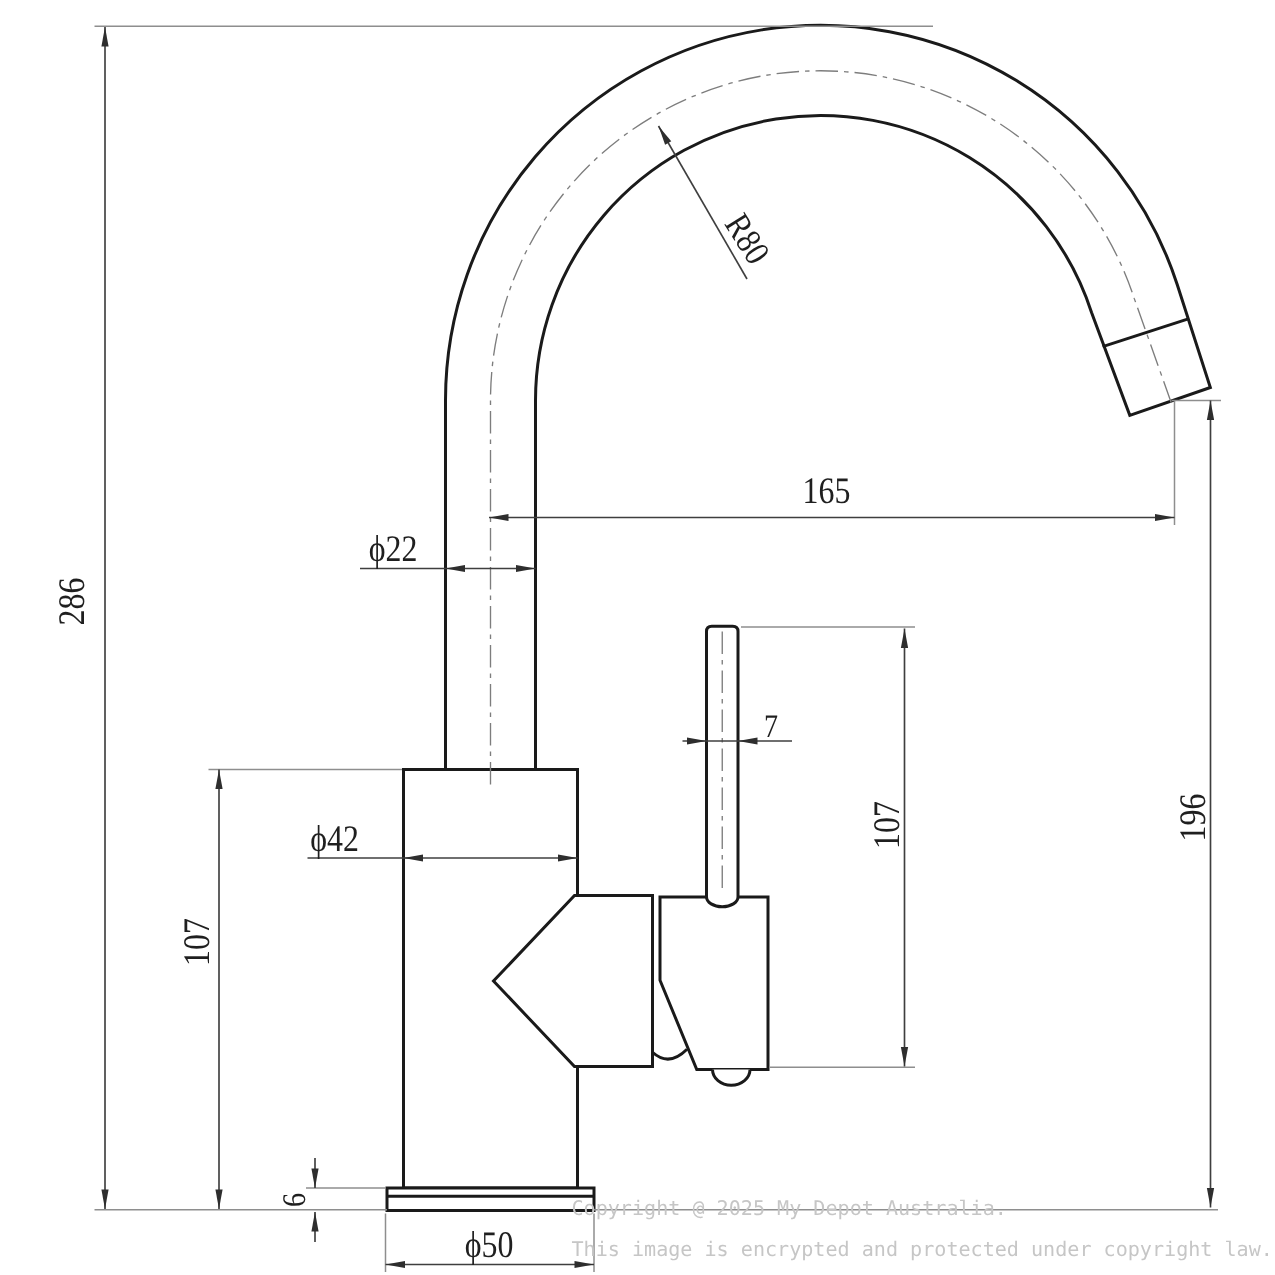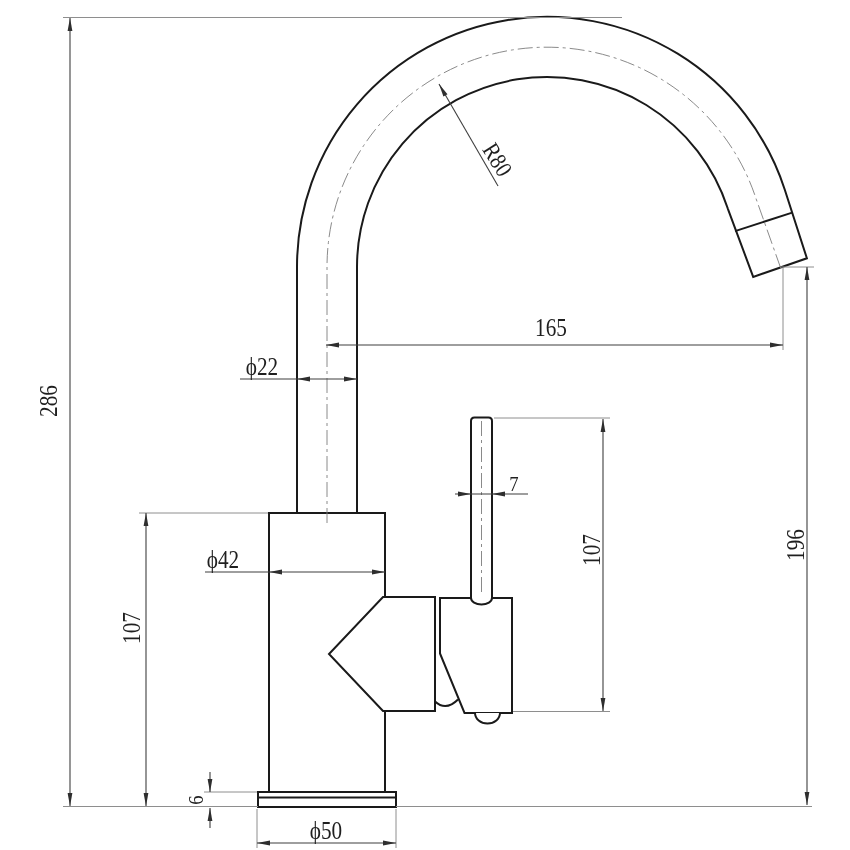--- a/index.html
+++ b/index.html
@@ -100,20 +100,22 @@
       <polygon class="arrow" points="807,267 804.6,280 809.4,280"></polygon>
       <polygon class="arrow" points="807,805 804.6,792 809.4,792"></polygon>
       <polygon class="arrow" points="603,419 600.6,432 605.4,432"></polygon>
       <polygon class="arrow" points="603,711 600.6,698 605.4,698"></polygon>
       <polygon class="arrow" points="471,494 458,491.6 458,496.4"></polygon>
       <polygon class="arrow" points="492,494 505,491.6 505,496.4"></polygon>
       <polygon class="arrow" points="439,84 443.4,96.5 447.5,94.2"></polygon>
     </g>
   </svg>
 
+  <div class="wm" style="left:381px;top:799px">Copyright @ 2025 My Depot Australia.</div>
+  <div class="wm" style="left:381px;top:826px">This image is encrypted and protected under copyright law.</div>
 
   <div class="dim rot" style="left:49px;top:401px">286</div>
   <div class="dim rot" style="left:132px;top:628px">107</div>
   <div class="dim rot small" style="left:196px;top:800px">6</div>
   <div class="dim" style="left:326px;top:831px">ϕ50</div>
   <div class="dim" style="left:223px;top:560px">ϕ42</div>
   <div class="dim" style="left:262px;top:367px">ϕ22</div>
   <div class="dim" style="left:551px;top:328px">165</div>
   <div class="dim r80" style="left:497px;top:160px">R80</div>
   <div class="dim small" style="left:514px;top:484px">7</div>

